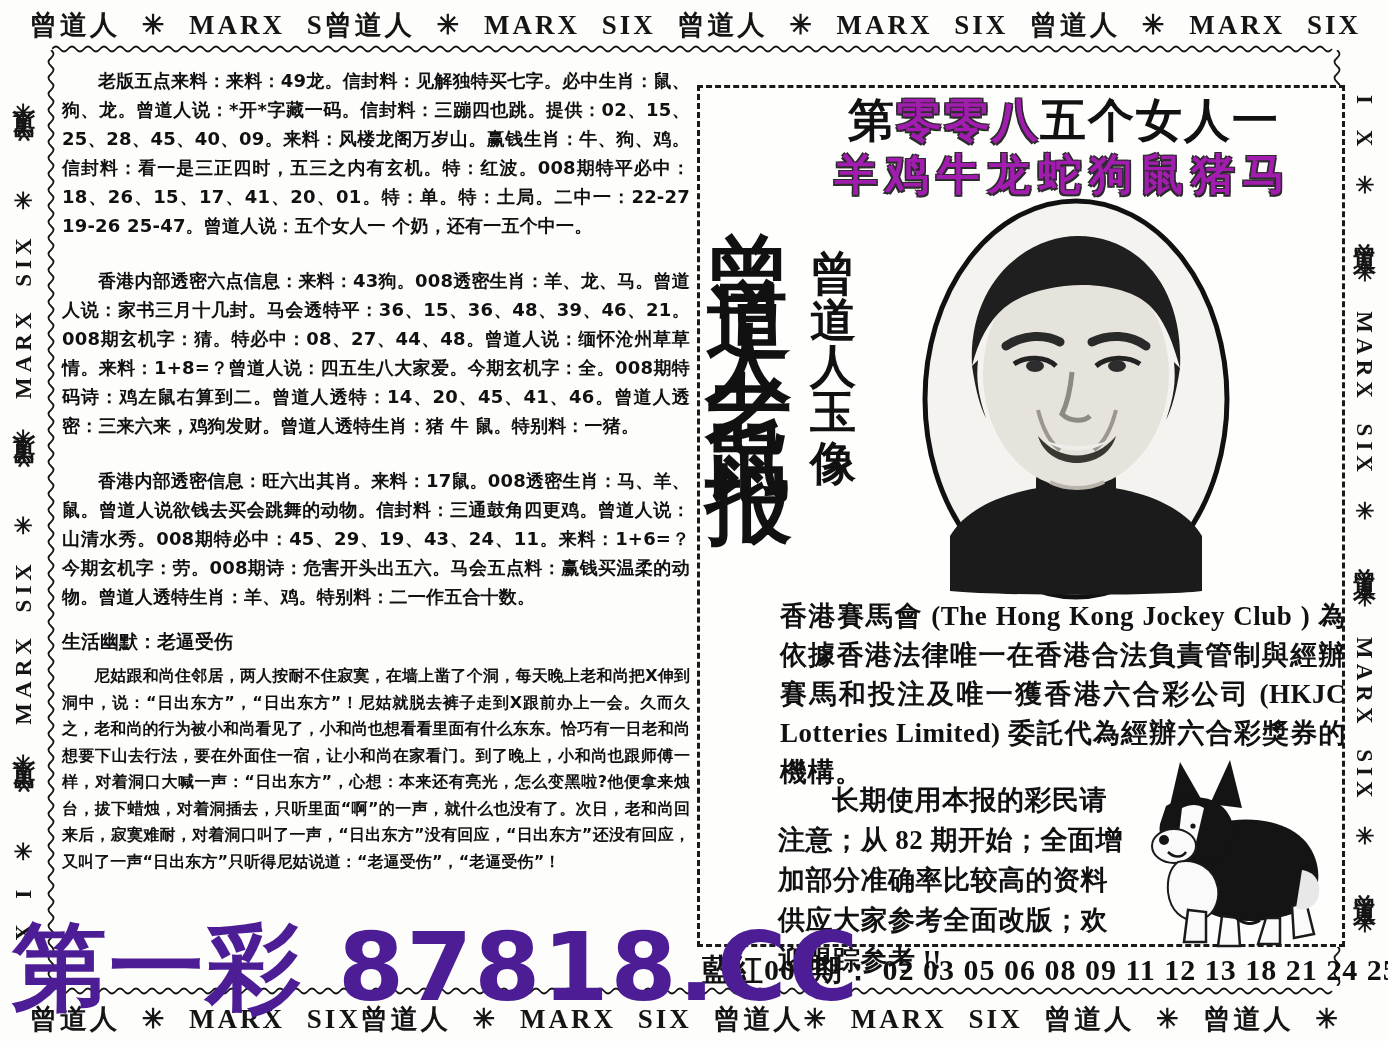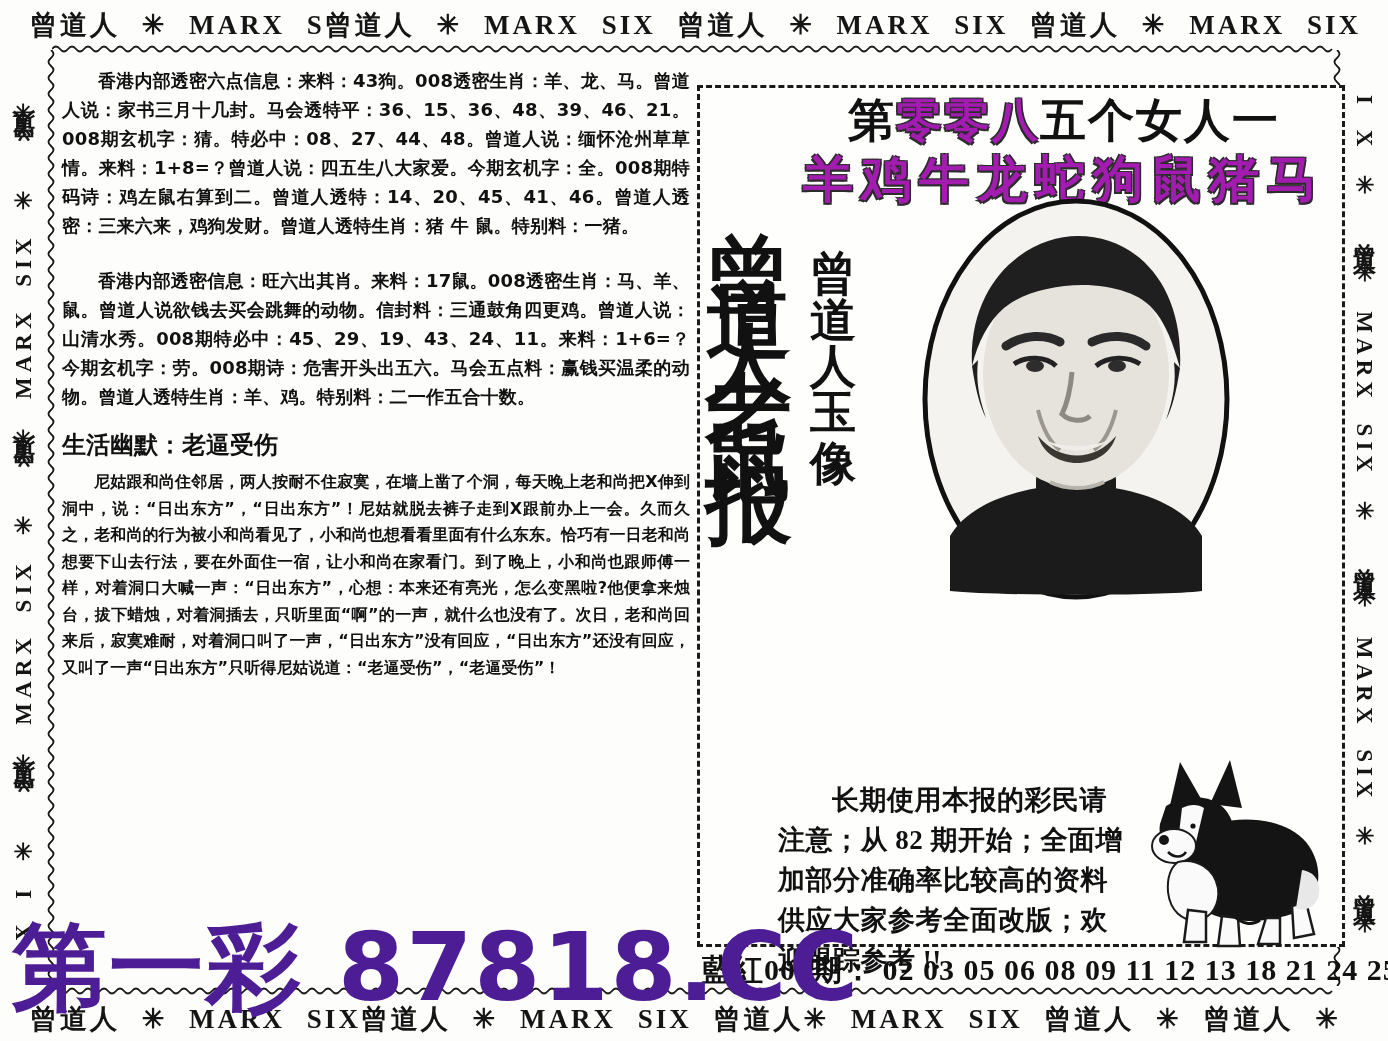--- a/index.html
+++ b/index.html
@@ -15,32 +15,32 @@
   .band-left,.band-right{top:48px;height:940px;width:40px;font-size:23px;letter-spacing:5px;
         word-spacing:10px;line-height:40px;text-align:center;}
   .band-left{left:4px;writing-mode:vertical-rl;transform:rotate(180deg);}
   .band-right{right:4px;writing-mode:vertical-rl;}
   .wave{position:absolute;}
   .wave.v{transform-origin:0 0;}
   
   .left-col{position:absolute;left:62px;top:66px;width:628px;}
   .para{font-size:18px;line-height:29px;font-weight:bold;text-indent:2em;margin:0 0 26px 0;
         text-align:justify;letter-spacing:0.2px;}
-  .humor-title{font-size:24px;font-weight:bold;margin:18px 0 8px 0;}
+  .humor-title{font-size:19px;font-weight:bold;margin:18px 0 8px 0;}
   .story{font-size:16px;line-height:26.5px;font-weight:bold;text-indent:2em;text-align:justify;
         letter-spacing:0.1px;margin:0;}
   
   .panel{position:absolute;left:697px;top:85px;width:648px;height:862px;
          border:3px dashed #1a1a1a;box-sizing:border-box;background:#fefefd;}
   .panel-title{position:absolute;left:790px;top:90px;width:548px;text-align:center;
          font-size:46px;font-weight:bold;white-space:nowrap;letter-spacing:2px;}
   .emboss{color:#a21caf;text-shadow:-1.5px -1.5px 0 #2c2c2c,1.5px -1.5px 0 #2c2c2c,
          -1.5px 1.5px 0 #2c2c2c,1.5px 1.5px 0 #2c2c2c;}
   .panel-zodiac{position:absolute;left:790px;top:146px;width:548px;text-align:center;
-         font-size:50px;font-weight:bold;white-space:nowrap;letter-spacing:8px;}
+         font-size:43px;font-weight:bold;white-space:nowrap;letter-spacing:8px;}
   .vert-big{position:absolute;left:702px;top:162px;height:800px;writing-mode:vertical-rl;
          font-family:"DejaVu Serif",serif;font-weight:bold;font-size:86px;letter-spacing:46px;
          line-height:96px;}
   .vert-mid{position:absolute;left:804px;top:212px;height:480px;writing-mode:vertical-rl;
          font-family:"DejaVu Serif",serif;font-weight:bold;font-size:46px;letter-spacing:48px;
          line-height:60px;}
   .portrait{position:absolute;left:920px;top:196px;width:312px;height:406px;}
   .jockey{position:absolute;left:780px;top:597px;width:566px;font-family:"Liberation Serif",serif;
          font-weight:bold;font-size:27px;line-height:39px;text-align:justify;letter-spacing:0.5px;}
   .notice{position:absolute;left:778px;top:780px;width:352px;font-family:"Liberation Serif",serif;
@@ -69,20 +69,21 @@
       <path fill="none" stroke="#161616" stroke-width="1.8" d="M0 5 Q 4 0 8 5 T 16 5 T 24 5 T 32 5 T 40 5 T 48 5 T 56 5 T 64 5 T 72 5 T 80 5 T 88 5 T 96 5 T 104 5 T 112 5 T 120 5 T 128 5 T 136 5 T 144 5 T 152 5 T 160 5 T 168 5 T 176 5 T 184 5 T 192 5 T 200 5 T 208 5 T 216 5 T 224 5 T 232 5 T 240 5 T 248 5 T 256 5 T 264 5 T 272 5 T 280 5 T 288 5 T 296 5 T 304 5 T 312 5 T 320 5 T 328 5 T 336 5 T 344 5 T 352 5 T 360 5 T 368 5 T 376 5 T 384 5 T 392 5 T 400 5 T 408 5 T 416 5 T 424 5 T 432 5 T 440 5 T 448 5 T 456 5 T 464 5 T 472 5 T 480 5 T 488 5 T 496 5 T 504 5 T 512 5 T 520 5 T 528 5 T 536 5 T 544 5 T 552 5 T 560 5 T 568 5 T 576 5 T 584 5 T 592 5 T 600 5 T 608 5 T 616 5 T 624 5 T 632 5 T 640 5 T 648 5 T 656 5 T 664 5 T 672 5 T 680 5 T 688 5 T 696 5 T 704 5 T 712 5 T 720 5 T 728 5 T 736 5 T 744 5 T 752 5 T 760 5 T 768 5 T 776 5 T 784 5 T 792 5 T 800 5 T 808 5 T 816 5 T 824 5 T 832 5 T 840 5 T 848 5 T 856 5 T 864 5 T 872 5 T 880 5 T 888 5 T 896 5 T 904 5 T 912 5 T 920 5 T 928 5 T 936 5 T 944 5 T 952 5 T 960 5 T 968 5 T 976 5 T 984 5 T 992 5 T 1000 5 T 1008 5 T 1016 5 T 1024 5 T 1032 5 T 1040 5 T 1048 5 T 1056 5 T 1064 5 T 1072 5 T 1080 5 T 1088 5 T 1096 5 T 1104 5 T 1112 5 T 1120 5 T 1128 5 T 1136 5 T 1144 5 T 1152 5 T 1160 5 T 1168 5 T 1176 5 T 1184 5 T 1192 5 T 1200 5 T 1208 5 T 1216 5 T 1224 5 T 1232 5 T 1240 5 T 1248 5 T 1256 5 T 1264 5 T 1272 5 T 1280 5"></path>
     </svg>
   <svg class="wave v" style="left:56px;top:50px;transform:rotate(90deg);" width="936" height="12">
       <path fill="none" stroke="#161616" stroke-width="1.8" d="M0 5 Q 4 0 8 5 T 16 5 T 24 5 T 32 5 T 40 5 T 48 5 T 56 5 T 64 5 T 72 5 T 80 5 T 88 5 T 96 5 T 104 5 T 112 5 T 120 5 T 128 5 T 136 5 T 144 5 T 152 5 T 160 5 T 168 5 T 176 5 T 184 5 T 192 5 T 200 5 T 208 5 T 216 5 T 224 5 T 232 5 T 240 5 T 248 5 T 256 5 T 264 5 T 272 5 T 280 5 T 288 5 T 296 5 T 304 5 T 312 5 T 320 5 T 328 5 T 336 5 T 344 5 T 352 5 T 360 5 T 368 5 T 376 5 T 384 5 T 392 5 T 400 5 T 408 5 T 416 5 T 424 5 T 432 5 T 440 5 T 448 5 T 456 5 T 464 5 T 472 5 T 480 5 T 488 5 T 496 5 T 504 5 T 512 5 T 520 5 T 528 5 T 536 5 T 544 5 T 552 5 T 560 5 T 568 5 T 576 5 T 584 5 T 592 5 T 600 5 T 608 5 T 616 5 T 624 5 T 632 5 T 640 5 T 648 5 T 656 5 T 664 5 T 672 5 T 680 5 T 688 5 T 696 5 T 704 5 T 712 5 T 720 5 T 728 5 T 736 5 T 744 5 T 752 5 T 760 5 T 768 5 T 776 5 T 784 5 T 792 5 T 800 5 T 808 5 T 816 5 T 824 5 T 832 5 T 840 5 T 848 5 T 856 5 T 864 5 T 872 5 T 880 5 T 888 5 T 896 5 T 904 5 T 912 5 T 920 5 T 928 5 T 936 5"></path>
     </svg>
   <svg class="wave v" style="left:1342px;top:50px;transform:rotate(90deg);" width="936" height="12">
       <path fill="none" stroke="#161616" stroke-width="1.8" d="M0 5 Q 4 0 8 5 T 16 5 T 24 5 T 32 5 T 40 5 T 48 5 T 56 5 T 64 5 T 72 5 T 80 5 T 88 5 T 96 5 T 104 5 T 112 5 T 120 5 T 128 5 T 136 5 T 144 5 T 152 5 T 160 5 T 168 5 T 176 5 T 184 5 T 192 5 T 200 5 T 208 5 T 216 5 T 224 5 T 232 5 T 240 5 T 248 5 T 256 5 T 264 5 T 272 5 T 280 5 T 288 5 T 296 5 T 304 5 T 312 5 T 320 5 T 328 5 T 336 5 T 344 5 T 352 5 T 360 5 T 368 5 T 376 5 T 384 5 T 392 5 T 400 5 T 408 5 T 416 5 T 424 5 T 432 5 T 440 5 T 448 5 T 456 5 T 464 5 T 472 5 T 480 5 T 488 5 T 496 5 T 504 5 T 512 5 T 520 5 T 528 5 T 536 5 T 544 5 T 552 5 T 560 5 T 568 5 T 576 5 T 584 5 T 592 5 T 600 5 T 608 5 T 616 5 T 624 5 T 632 5 T 640 5 T 648 5 T 656 5 T 664 5 T 672 5 T 680 5 T 688 5 T 696 5 T 704 5 T 712 5 T 720 5 T 728 5 T 736 5 T 744 5 T 752 5 T 760 5 T 768 5 T 776 5 T 784 5 T 792 5 T 800 5 T 808 5 T 816 5 T 824 5 T 832 5 T 840 5 T 848 5 T 856 5 T 864 5 T 872 5 T 880 5 T 888 5 T 896 5 T 904 5 T 912 5 T 920 5 T 928 5 T 936 5"></path>
     </svg>
 
   <div class="left-col">
+    <p class="para">老版五点来料：来料：49龙。信封料：见解独特买七字。必中生肖：鼠、狗、龙。曾道人说：*开*字藏一码。信封料：三蹦四也跳。提供：02、15、25、28、45、40、09。来料：风楼龙阁万岁山。赢钱生肖：牛、狗、鸡。信封料：看一是三正四时，五三之内有玄机。特：红波。008期特平必中：18、26、15、17、41、20、01。特：单。特：土局。二中一：22-27 19-26 25-47。曾道人说：五个女人一 个奶，还有一五个中一。</p>
     <p class="para">香港内部透密六点信息：来料：43狗。008透密生肖：羊、龙、马。曾道人说：家书三月十几封。马会透特平：36、15、36、48、39、46、21。008期玄机字：猜。特必中：08、27、44、48。曾道人说：缅怀沧州草草情。来料：1+8=？曾道人说：四五生八大家爱。今期玄机字：全。008期特码诗：鸡左鼠右算到二。曾道人透特：14、20、45、41、46。曾道人透密：三来六来，鸡狗发财。曾道人透特生肖：猪 牛 鼠。特别料：一猪。</p>
     <p class="para" style="margin-bottom:14px;">香港内部透密信息：旺六出其肖。来料：17鼠。008透密生肖：马、羊、鼠。曾道人说欲钱去买会跳舞的动物。信封料：三通鼓角四更鸡。曾道人说：山清水秀。008期特必中：45、29、19、43、24、11。来料：1+6=？今期玄机字：劳。008期诗：危害开头出五六。马会五点料：赢钱买温柔的动物。曾道人透特生肖：羊、鸡。特别料：二一作五合十数。</p>
     <div class="humor-title">生活幽默：老逼受伤</div>
     <p class="story">尼姑跟和尚住邻居，两人按耐不住寂寞，在墙上凿了个洞，每天晚上老和尚把X伸到洞中，说：“日出东方”，“日出东方”！尼姑就脱去裤子走到X跟前办上一会。久而久之，老和尚的行为被小和尚看见了，小和尚也想看看里面有什么东东。恰巧有一日老和尚想要下山去行法，要在外面住一宿，让小和尚在家看门。到了晚上，小和尚也跟师傅一样，对着洞口大喊一声：“日出东方”，心想：本来还有亮光，怎么变黑啦?他便拿来烛台，拔下蜡烛，对着洞插去，只听里面“啊”的一声，就什么也没有了。次日，老和尚回来后，寂寞难耐，对着洞口叫了一声，“日出东方”没有回应，“日出东方”还没有回应，又叫了一声“日出东方”只听得尼姑说道：“老逼受伤”，“老逼受伤”！</p>
   </div>
 
   <div class="panel"></div>
 
   <div class="panel-title">
     <span>第</span><span class="emboss">零零八</span><span>五个女人一</span>
@@ -118,20 +119,21 @@
 
     <path d="M118 214 C124 238 132 248 140 254" stroke="#9b978f" stroke-width="4" fill="none"></path>
     <path d="M196 214 C190 238 182 248 174 254" stroke="#9b978f" stroke-width="4" fill="none"></path>
 
     <path d="M118 240 C140 266 174 266 196 240 C186 276 128 276 118 240 Z" fill="#3a3733"></path>
     <path d="M124 244 C144 258 170 258 190 244 C168 252 146 252 124 244 Z" fill="#efedea"></path>
 
     <path d="M130 286 C146 294 168 294 184 286" stroke="#b8b4ac" stroke-width="4" fill="none"></path>
   </svg>
 
+  <div class="jockey">香港賽馬會 (The Hong Kong Jockey Club ) 為依據香港法律唯一在香港合法負責管制與經辦賽馬和投注及唯一獲香港六合彩公司 (HKJC Lotteries Limited) 委託代為經辦六合彩獎券的機構。</div>
 
   <div class="notice">长期使用本报的彩民请注意；从 82 期开始；全面增加部分准确率比较高的资料供应大家参考全面改版；欢迎跟踪参考 !!</div>
 
   <svg class="dog" viewBox="0 0 208 208">
 
     <path d="M42 64 L54 12 L78 54 Z" fill="#141414"></path>
     <path d="M84 54 L104 10 L116 58 Z" fill="#141414"></path>
 
     <path d="M66 86 C96 62 156 64 180 92 C198 114 196 146 176 160 C140 176 96 174 74 158 C52 142 48 104 66 86 Z" fill="#141414"></path>
 

